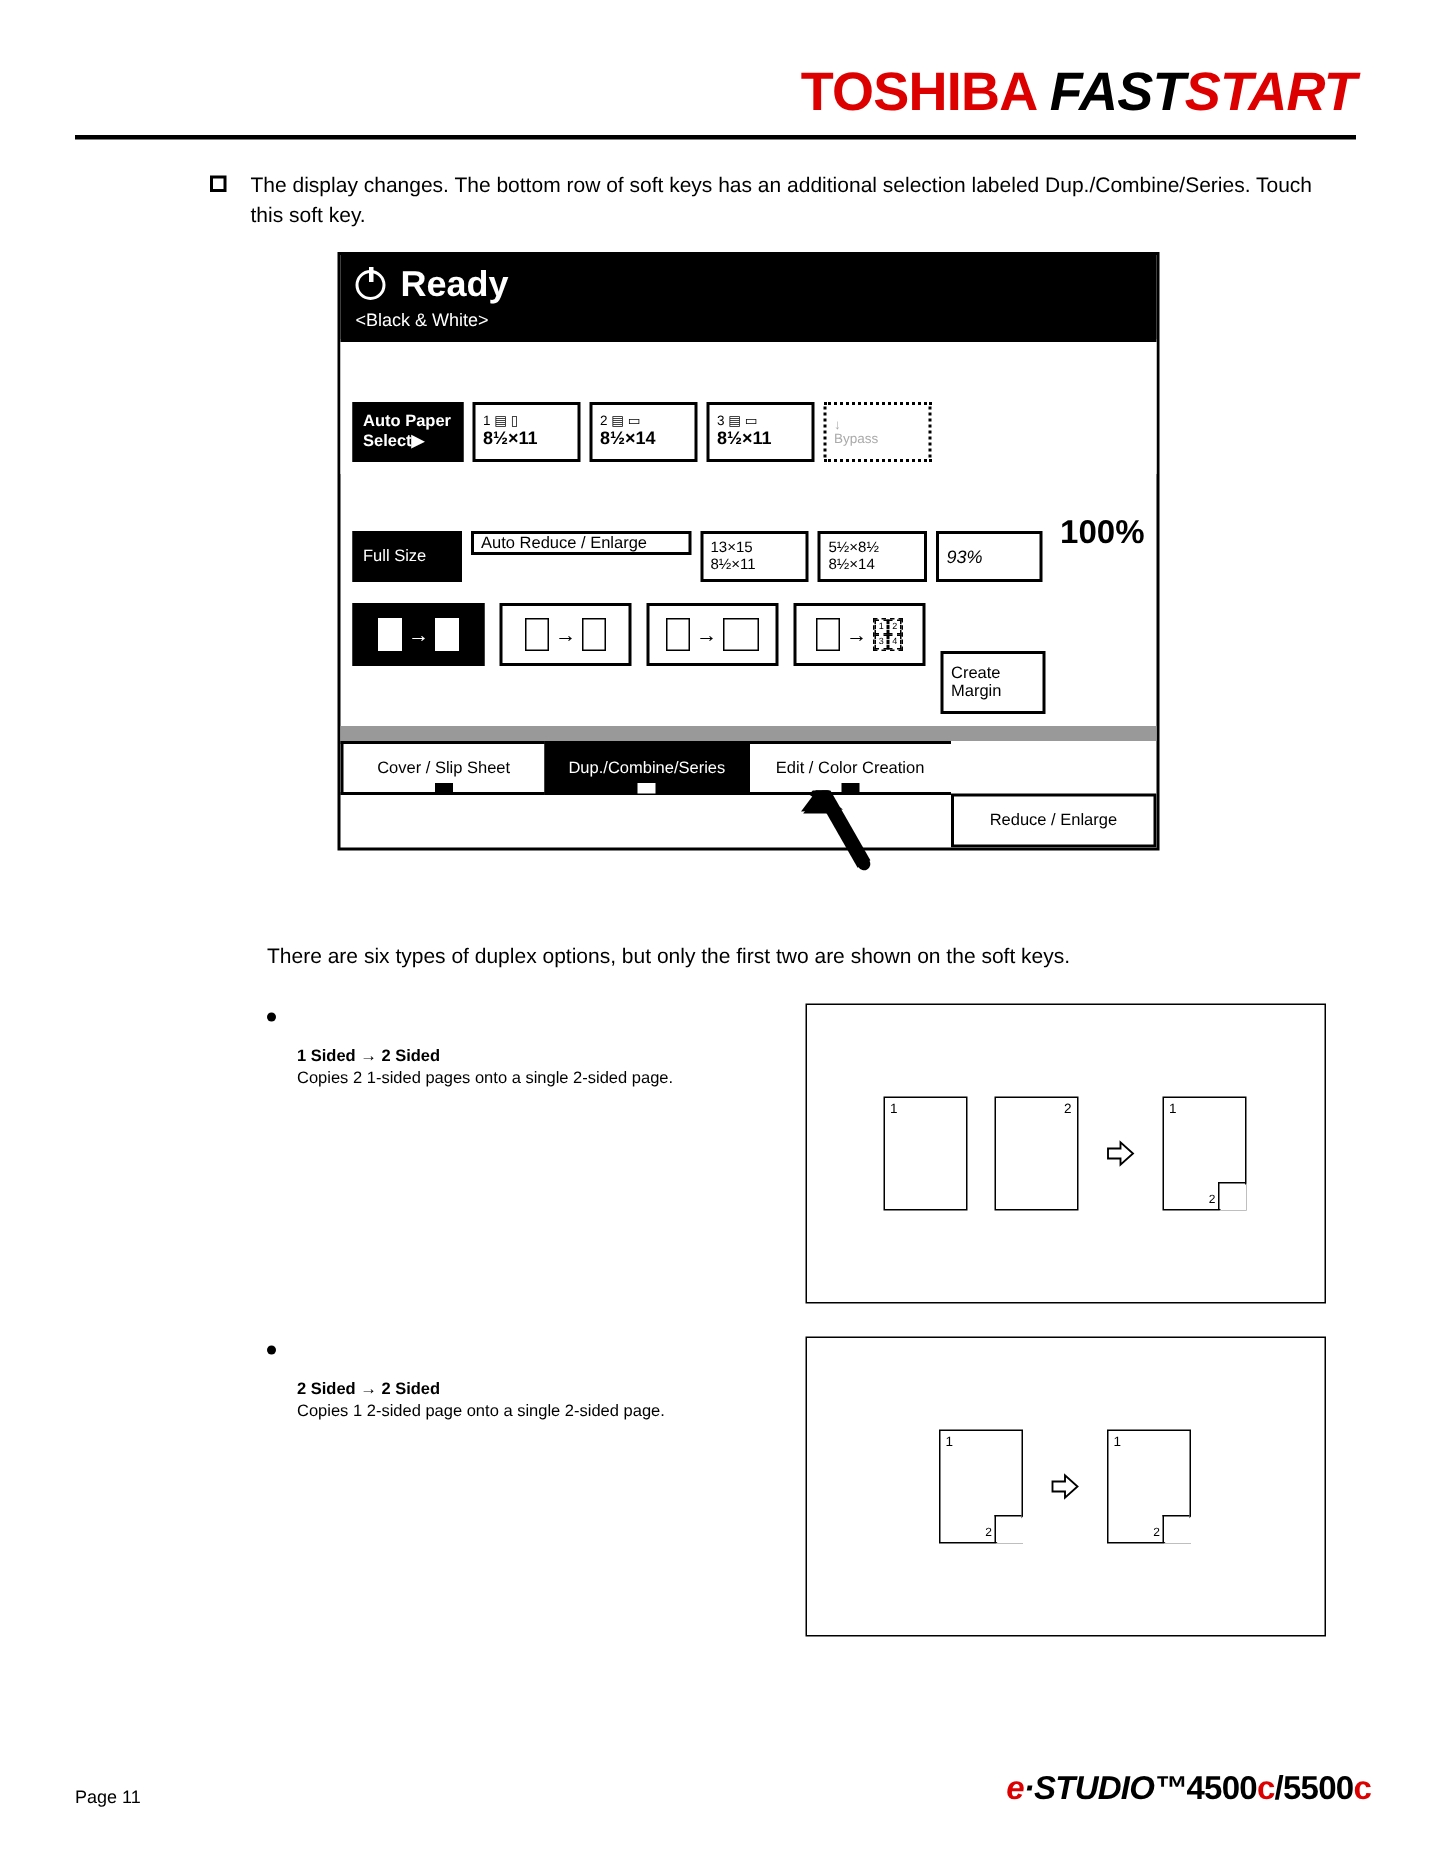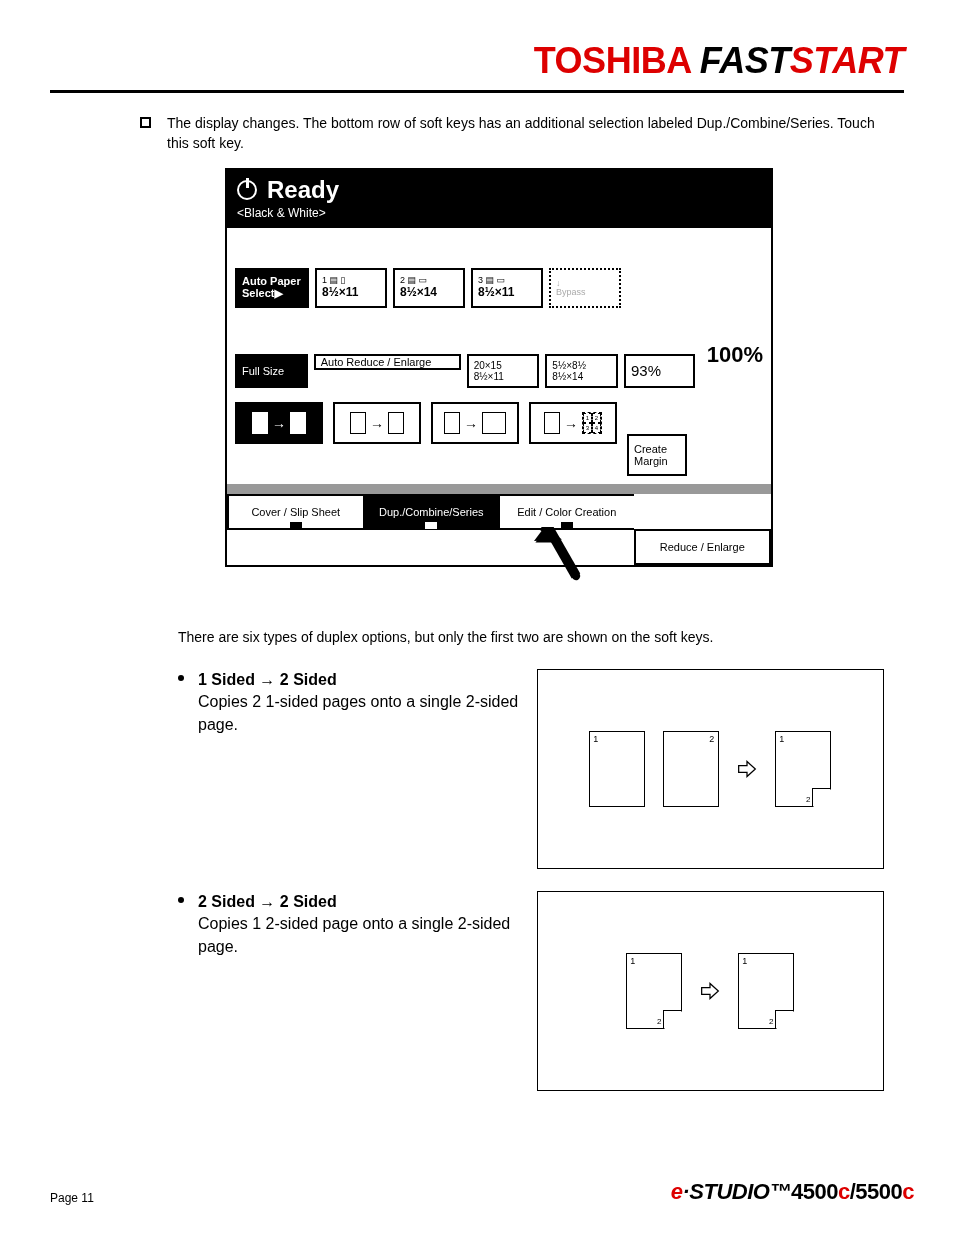--- a/index.html
+++ b/index.html
@@ -33,53 +33,53 @@
   .btn .small { font-size: 9px; line-height: 1; }
   .btn .big { font-size: 12px; font-weight: 700; }
   .btn.auto { width: 74px; height: 40px; font-size: 11px; font-weight: 700; }
   .btn.tray { width: 72px; height: 40px; }
   .btn.disabled { color: #aaa; border-style: dotted; }
 
   .shot-row2 { display: flex; align-items: stretch; padding: 6px 8px; gap: 6px; }
   .btn.full { width: 74px; height: 34px; }
   .btn.are { width: 150px; height: 16px; }
   .btn.zoom { width: 74px; height: 34px; font-size: 10px; line-height: 1.1; }
-  .btn.pct { width: 72px; height: 34px; font-size: 15px; }
+  .btn.pct { width: 72px; height: 34px; font-size: 12px; font-style: italic; }
   .pct-big { font-size: 22px; font-weight: 700; display: flex; align-items: center; padding-left: 6px; }
 
   .shot-row3 { display: flex; gap: 10px; padding: 8px 8px; }
   .dup-btn { border: 2px solid #000; width: 88px; height: 42px; display: flex; align-items: center; justify-content: center; gap: 4px; font-size: 10px; background: #fff; }
   .dup-btn.active { background: #000; color: #fff; }
   .dup-pg { width: 16px; height: 22px; border: 1.5px solid #000; background: #fff; position: relative; }
   .dup-pg.dark { border-color: #fff; }
   .dup-arrow { font-size: 14px; }
   .dup-grid { width: 20px; height: 22px; border: 1.5px dashed #000; display: grid; grid-template: 1fr 1fr / 1fr 1fr; font-size: 6px; }
   .dup-grid > div { border: 0.5px dashed #000; display:flex; align-items:center; justify-content:center; }
-  .btn.margin { width: 60px; height: 42px; }
+  .btn.margin { width: 70px; height: 42px; }
 
   .shot-tabs { display: flex; border-top: 10px solid #999; }
   .shot-tab { flex: 1; border: 2px solid #000; border-right: 0; height: 36px; display: flex; align-items: center; justify-content: center; font-size: 11px; background: #fff; position: relative; }
   .shot-tab:last-child { border-right: 2px solid #000; margin-top: 35px; }
   .shot-tab.active { background: #000; color: #fff; }
   .tab-marker { position: absolute; bottom: -1px; left: 50%; margin-left: -6px; width: 12px; height: 7px; background: #000; }
   .tab-marker.white { background: #fff; }
 
   
   .pointer-arrow { position: absolute; width: 70px; height: 70px; }
   .pointer-arrow svg { width: 100%; height: 100%; }
 
   .post-text { margin-left: 128px; font-size: 14px; line-height: 1.45; margin-top: 60px; max-width: 700px; }
 
   
   .opt-block { display: flex; align-items: flex-start; margin-top: 22px; }
   .opt-left { width: 380px; margin-left: 130px; }
   .opt-right { width: 370px; margin-left: auto; margin-right: 20px; }
   .opt-row { display: flex; align-items: flex-start; gap: 14px; }
   .disc { width: 6px; height: 6px; background: #000; border-radius: 50%; flex: 0 0 auto; margin-top: 6px; margin-left: -2px; }
-  .opt-text { font-size: 16px; line-height: 1.4; }
+  .opt-text { font-size: 11px; line-height: 1.4; margin-top: 28px; }
 
   .diagram { border: 1px solid #000; height: 200px; display: flex; align-items: center; justify-content: center; gap: 18px; }
   .sheet { width: 56px; height: 76px; border: 1.5px solid #000; position: relative; font-size: 9px; padding: 2px 3px; }
   .sheet .tr { position: absolute; top: 2px; right: 4px; }
   .fold { position: absolute; bottom: 0; right: 0; width: 18px; height: 18px; border-top: 1.5px solid #000; border-left: 1.5px solid #000; }
   .fold::after { content: ""; position: absolute; left: 0; top: 0; border-left: 18px solid transparent; border-bottom: 18px solid #fff; }
   .hollow-arrow { width: 20px; height: 20px; }
   .hollow-arrow svg { width: 100%; height: 100%; }
 
   .footer { position: absolute; bottom: 30px; left: 50px; right: 40px; display: flex; justify-content: space-between; align-items: flex-end; }
@@ -133,21 +133,21 @@
       <div class="btn tray disabled">
         <div class="small">↓</div>
         <div class="small">Bypass</div>
       </div>
     </div>
 
     <div class="shot-row2">
       <div class="btn dark full">Full Size</div>
       <div class="btn are">Auto Reduce / Enlarge</div>
       <div class="btn zoom">
-        <div>20×15</div>
+        <div>13×15</div>
         <div>8½×11</div>
       </div>
       <div class="btn zoom">
         <div>5½×8½</div>
         <div>8½×14</div>
       </div>
       <div class="btn pct">93%</div>
       <div class="pct-big">100%</div>
     </div>
 

